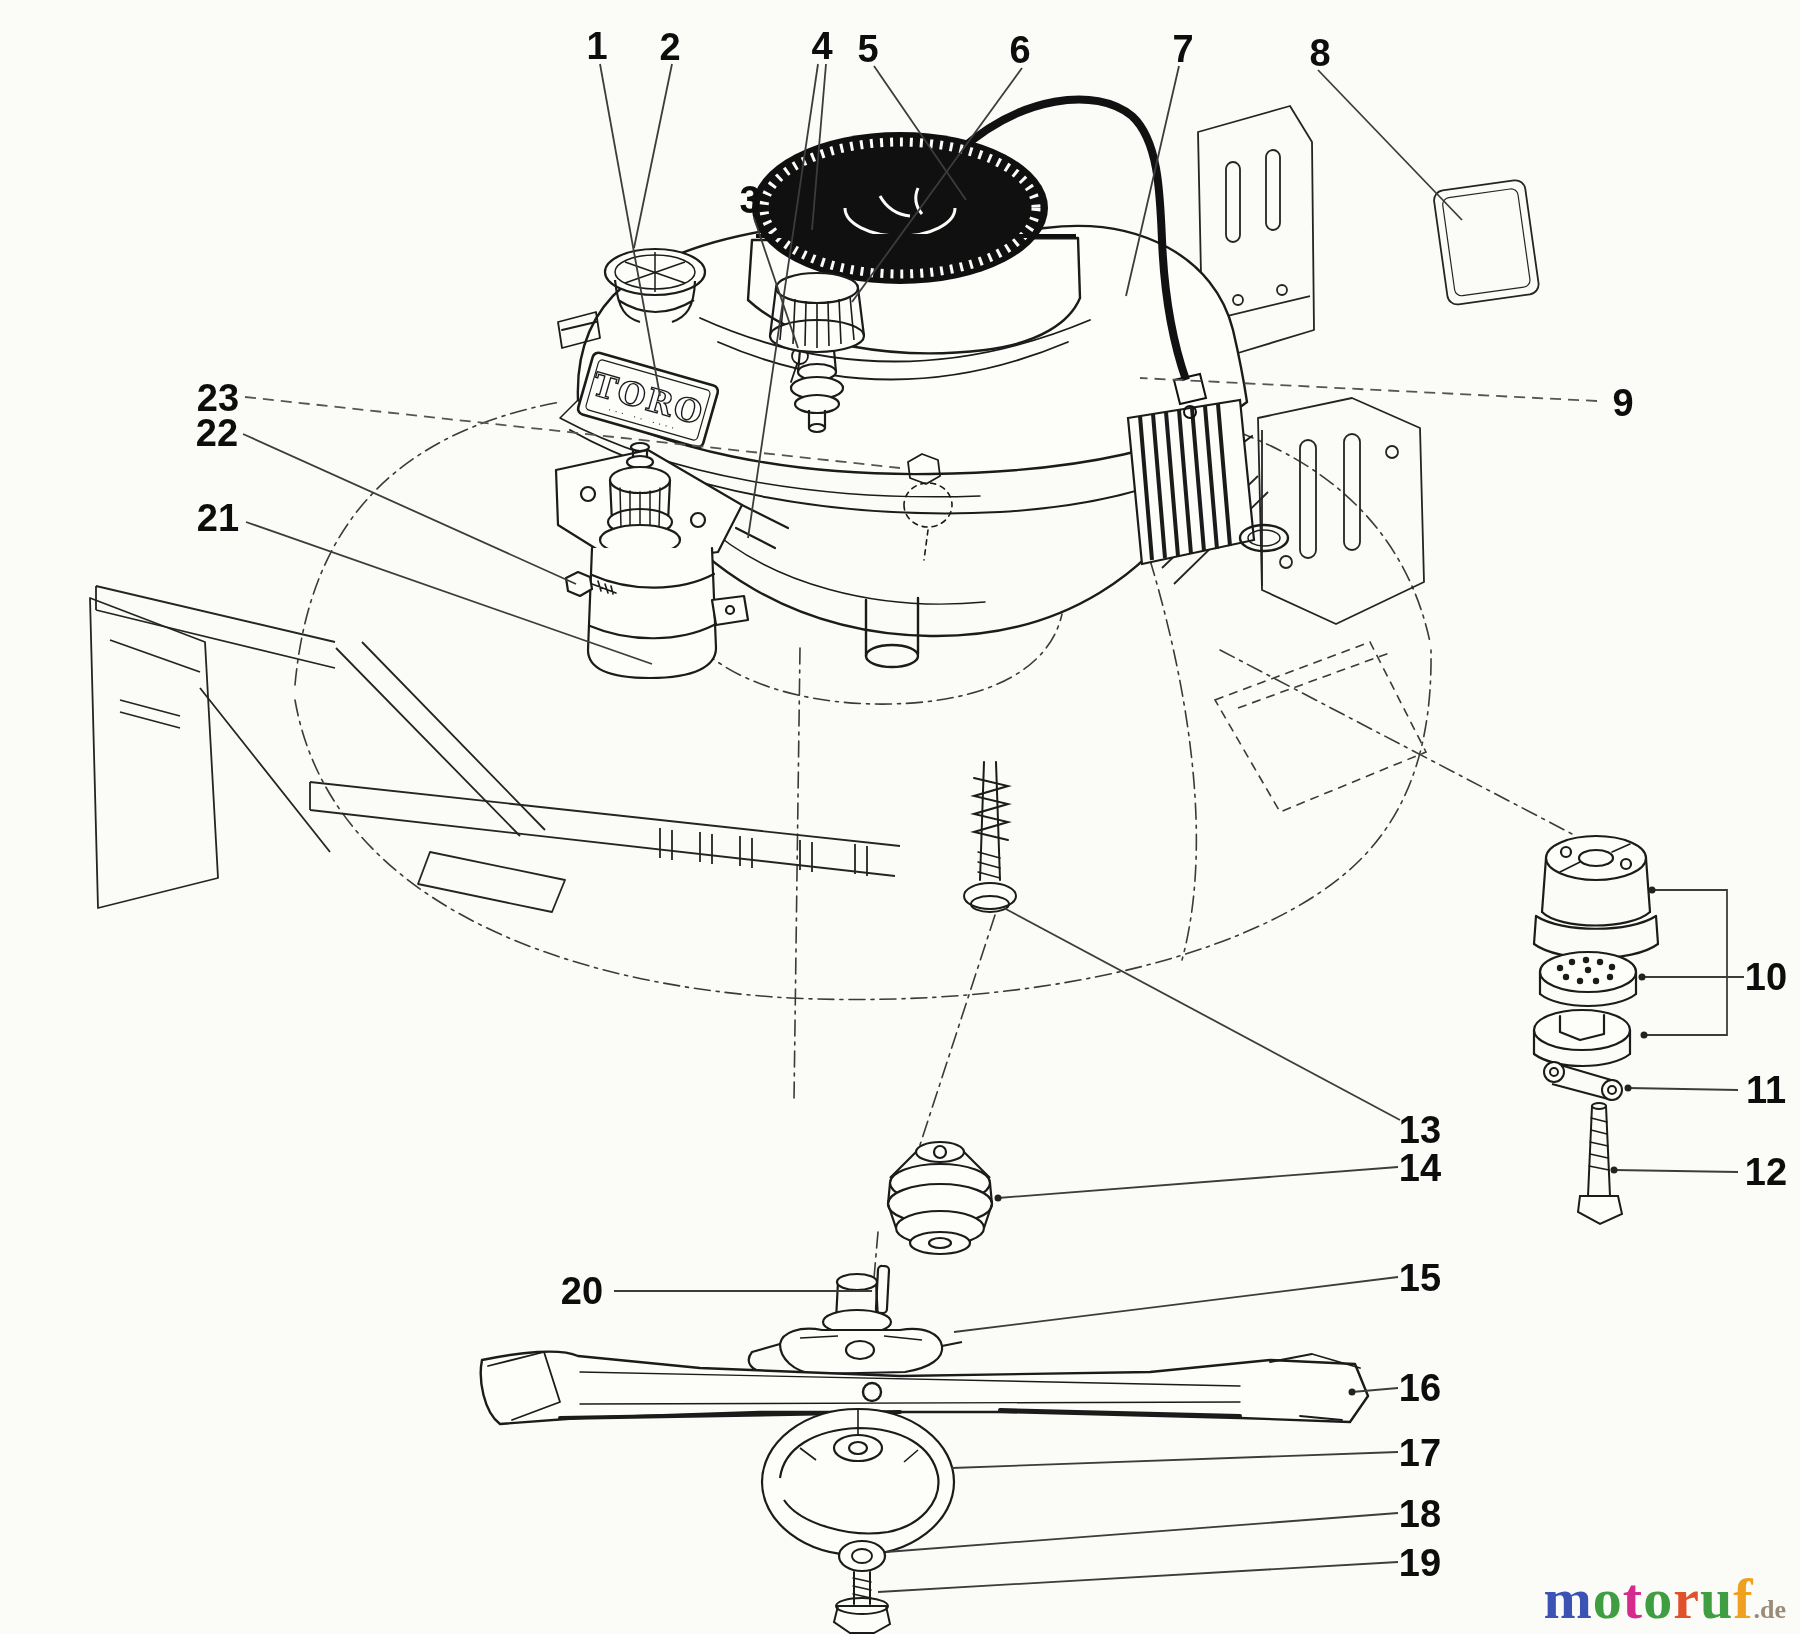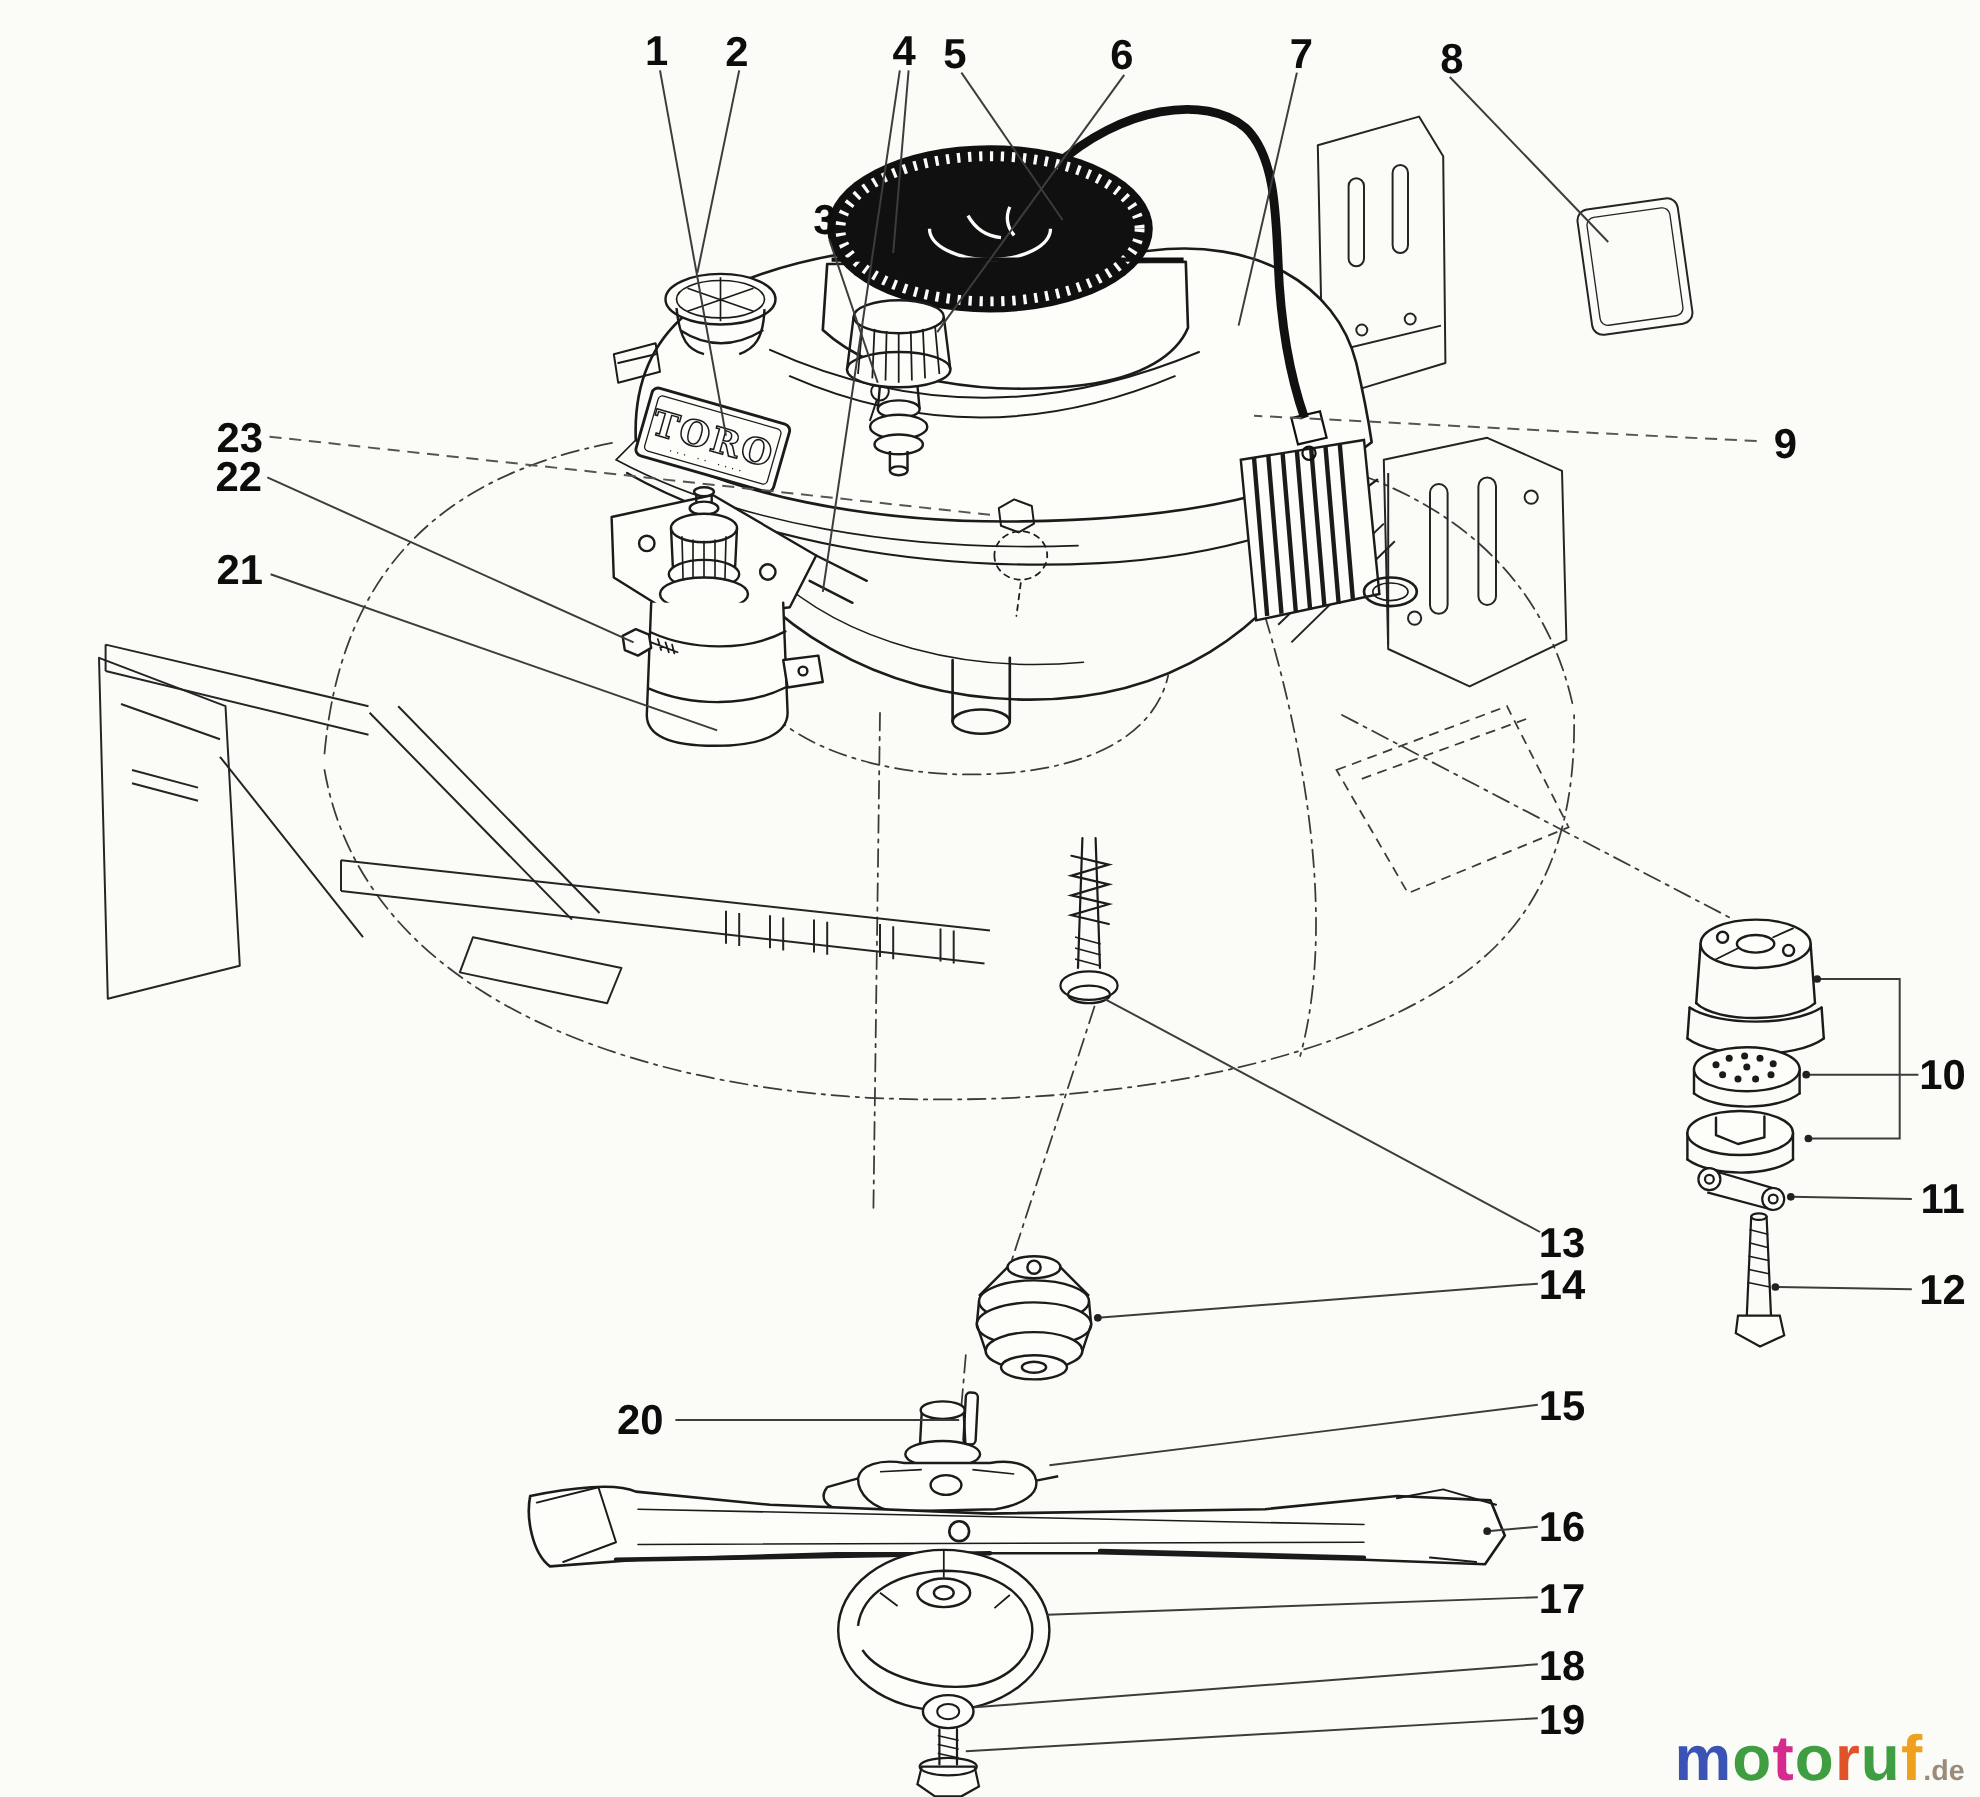--- a/index.html
+++ b/index.html
@@ -4,21 +4,21 @@
 <style>
   html,body{margin:0;padding:0;}
   body{width:1800px;height:1634px;background:#fbfbf7;position:relative;overflow:hidden;
        font-family:"Liberation Sans",sans-serif;}
   #stage{position:absolute;inset:0;}
   svg{display:block;}
   .callout-num{font-family:"Liberation Sans",sans-serif;font-weight:700;font-size:38px;fill:#0d0d0d;}
   .leader{stroke:#3c3c3c;stroke-width:1.8;fill:none;}
   .leader.dashed{stroke:#555;stroke-dasharray:11 7;}
   .leader-dot{fill:#222;}
-  #watermark{position:absolute;right:14px;bottom:6px;font-family:Liberation Sans, sans-serif;
+  #watermark{position:absolute;right:14px;bottom:6px;font-family:Liberation Serif, serif;
              font-weight:700;font-size:58px;letter-spacing:1px;line-height:1;}
   #watermark .suffix{font-size:26px;font-weight:700;letter-spacing:0;}
 </style>
 </head>
 <body>
 
 <div id="stage">
 <svg viewBox="0 0 1800 1634" width="1800" height="1634" xmlns="http://www.w3.org/2000/svg">
 
   <g stroke="#3a3a3a" stroke-width="1.6" fill="none" stroke-dasharray="16 6 3 6" stroke-linecap="round">

